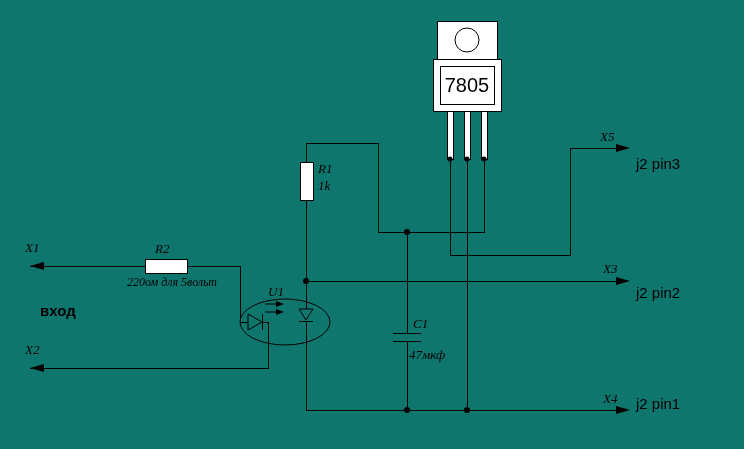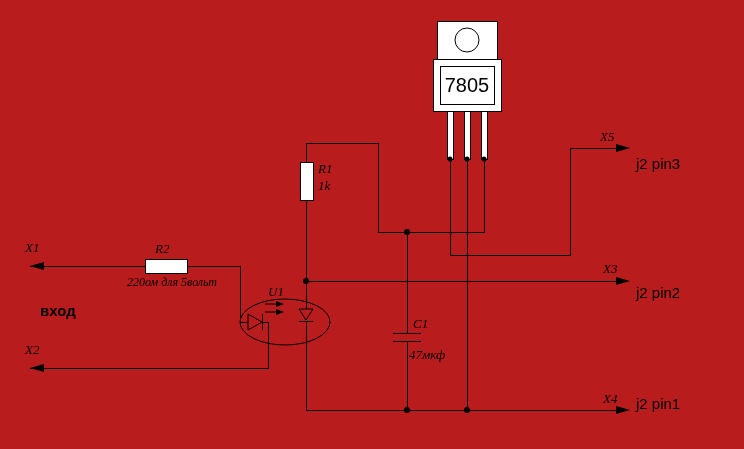--- a/index.html
+++ b/index.html
@@ -1,17 +1,17 @@
 <!DOCTYPE html>
 <html><head>
 <meta charset="utf-8">
 <style>
   html,body{margin:0;padding:0;background:#ffffff;}
   body{width:744px;height:449px;overflow:hidden;font-family:"Liberation Sans",sans-serif;}
-  .canvas{position:relative;width:744px;height:449px;background:#b91c1c;}
+  .canvas{position:relative;width:744px;height:449px;background:#0f766e;}
   svg{display:block;}
   .w{stroke:#000000;stroke-width:1;fill:none;shape-rendering:crispEdges;}
   .s{stroke:#000000;stroke-width:1;fill:none;}
   .box{fill:#ffffff;stroke:#000000;stroke-width:1;shape-rendering:crispEdges;}
   .d{fill:#000000;stroke:none;}
   .t-ref{font:italic 13px "Liberation Serif",serif;fill:#000000;}
   .t-note{font:italic 12px "Liberation Serif",serif;fill:#000000;}
   .t-chip{font:20px "Liberation Sans",sans-serif;fill:#000000;}
   .t-pin{font:15px "Liberation Sans",sans-serif;fill:#000000;}
   .t-input{font:bold 15px "Liberation Sans",sans-serif;fill:#000000;}

